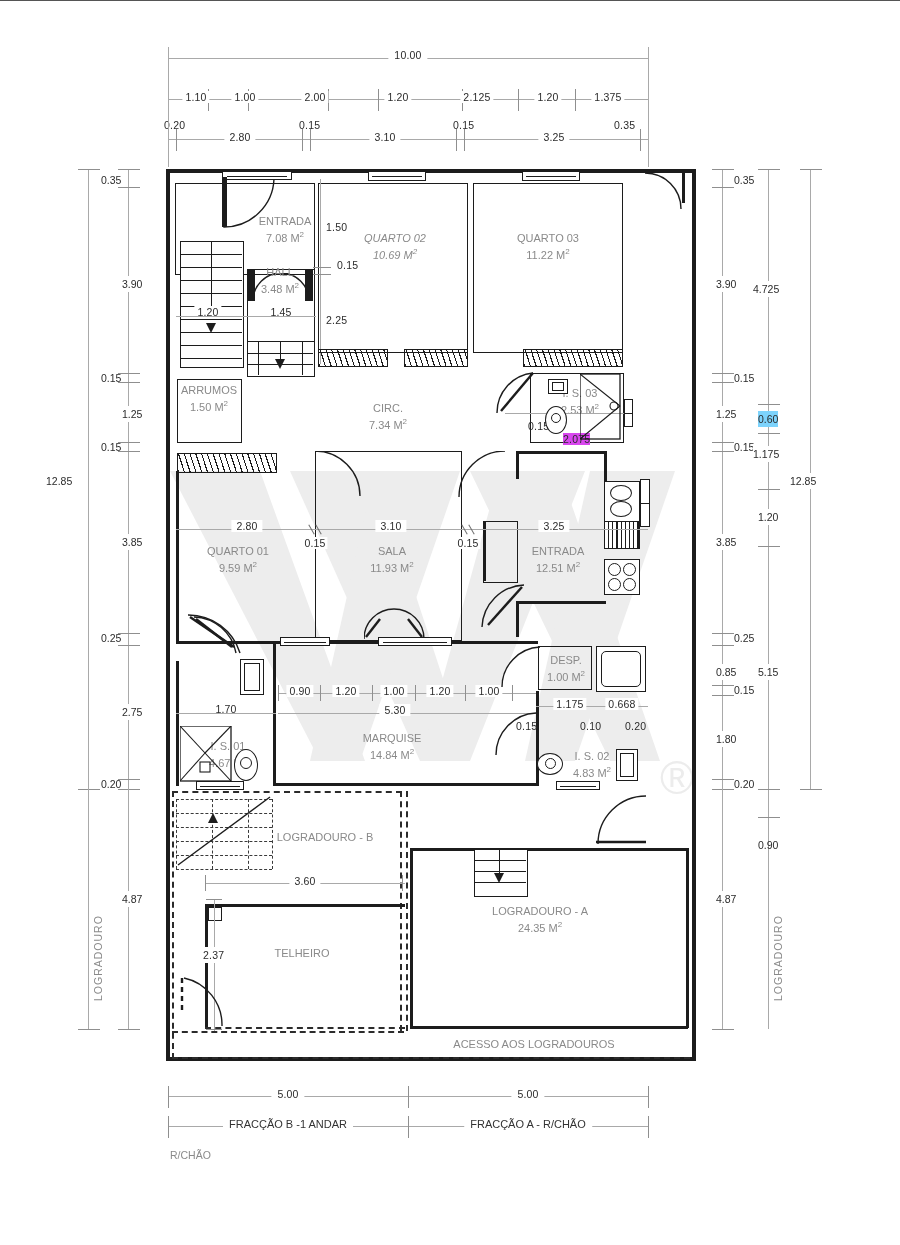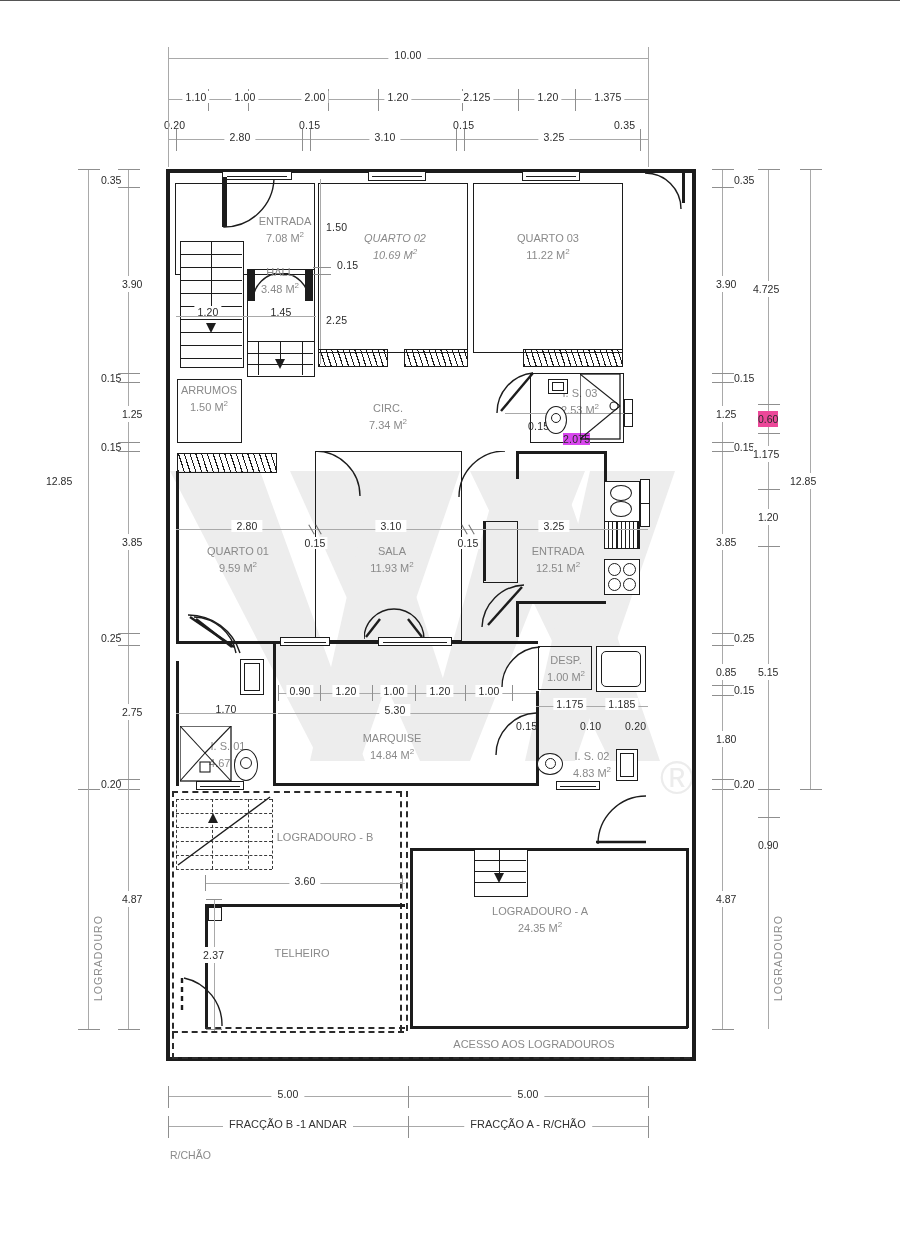--- a/index.html
+++ b/index.html
@@ -177,21 +177,21 @@
     <div class="dimv" style="left:716px;top:730px;background:#fff;padding:2px 0;">1.80</div>
     <div class="dimv" style="left:734px;top:777px;">0.20</div>
 
     <div class="tickh" style="left:758px;top:168px;width:22px;"></div>
     <div class="tickh" style="left:758px;top:403px;width:22px;"></div>
     <div class="tickh" style="left:758px;top:432px;width:22px;"></div>
     <div class="tickh" style="left:758px;top:488px;width:22px;"></div>
     <div class="tickh" style="left:758px;top:545px;width:22px;"></div>
     <div class="tickh" style="left:758px;top:788px;width:22px;"></div>
     <div class="dimv" style="left:753px;top:280px;background:#fff;padding:2px 0;">4.725</div>
-    <div class="dimv" style="left:758px;top:410px;background:#ec4899;padding:2px 0;">0.60</div>
+    <div class="dimv" style="left:758px;top:410px;background:#7dd3fc;padding:2px 0;">0.60</div>
     <div class="dimv" style="left:753px;top:445px;background:#fff;padding:2px 0;">1.175</div>
     <div class="dimv" style="left:758px;top:508px;background:#fff;padding:2px 0;">1.20</div>
     <div class="dimv" style="left:758px;top:663px;background:#fff;padding:2px 0;">5.15</div>
     <div class="dimv" style="left:790px;top:472px;background:#fff;padding:2px 0;">12.85</div>
     <div class="tickh" style="left:800px;top:168px;width:22px;"></div>
     <div class="tickh" style="left:800px;top:788px;width:22px;"></div>
 
     <div class="vline" style="left:722px;top:788px;height:240px;"></div>
     <div class="vline" style="left:768px;top:788px;height:240px;"></div>
     <div class="tickh" style="left:712px;top:1028px;width:22px;"></div>
@@ -466,21 +466,21 @@
     <div class="fix" style="left:596px;top:645px;width:48px;height:44px;"></div>
     <div class="fix" style="left:601px;top:650px;width:38px;height:34px;border-radius:5px;"></div>
 
     <div class="wall" style="left:536px;top:690px;width:3px;height:95px;"></div>
     <div class="room" style="left:592px;top:748px;">
       <span class="nm">I. S. 02</span>
       <span class="ar"><span>4.83 M</span><sup>2</sup></span>
     </div>
     <div class="hline" style="left:536px;top:705px;width:112px;"></div>
     <div class="dim c" style="left:570px;top:697px;background:#fff;padding:0 3px;">1.175</div>
-    <div class="dim c" style="left:622px;top:697px;background:#fff;padding:0 3px;">1.185</div>
+    <div class="dim c" style="left:622px;top:697px;background:#fff;padding:0 3px;">0.668</div>
     <div class="dim" style="left:516px;top:719px;">0.15</div>
     <div class="dim" style="left:580px;top:719px;">0.10</div>
     <div class="dim" style="left:625px;top:719px;">0.20</div>
     <div class="ell" style="left:537px;top:752px;width:24px;height:20px;"></div>
     <div class="ell" style="left:545px;top:757px;width:9px;height:9px;"></div>
     <div class="fix" style="left:616px;top:748px;width:20px;height:30px;"></div>
     <div class="fix" style="left:620px;top:752px;width:12px;height:22px;"></div>
     <div class="win" style="left:556px;top:780px;width:42px;height:7px;"></div>
     <svg class="abs" style="left:494px;top:710px;width:44px;height:48px;">
       <path d="M42,2 A42,42 0 0 0 2,44" fill="none" stroke="#1c1c1c" stroke-width="1.4"></path>

